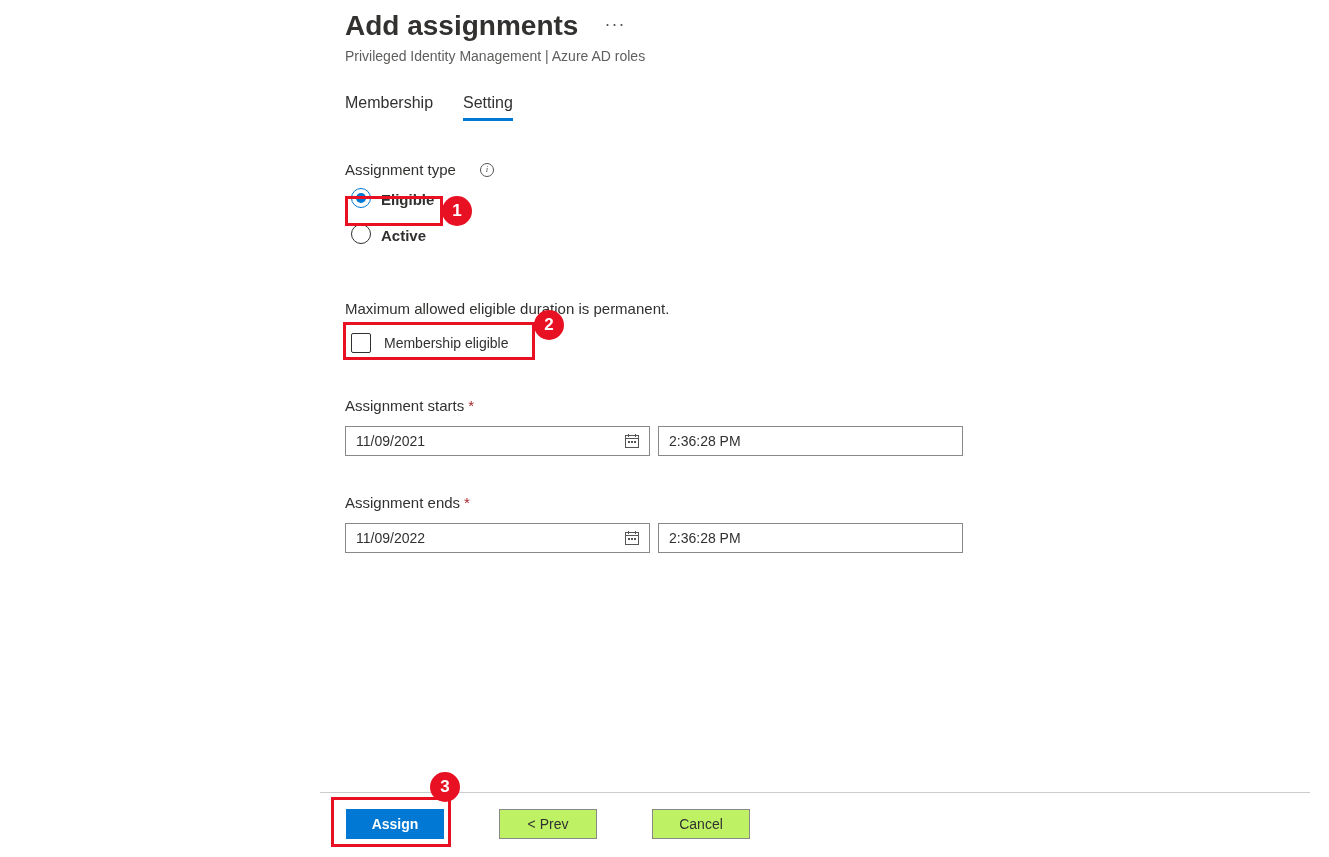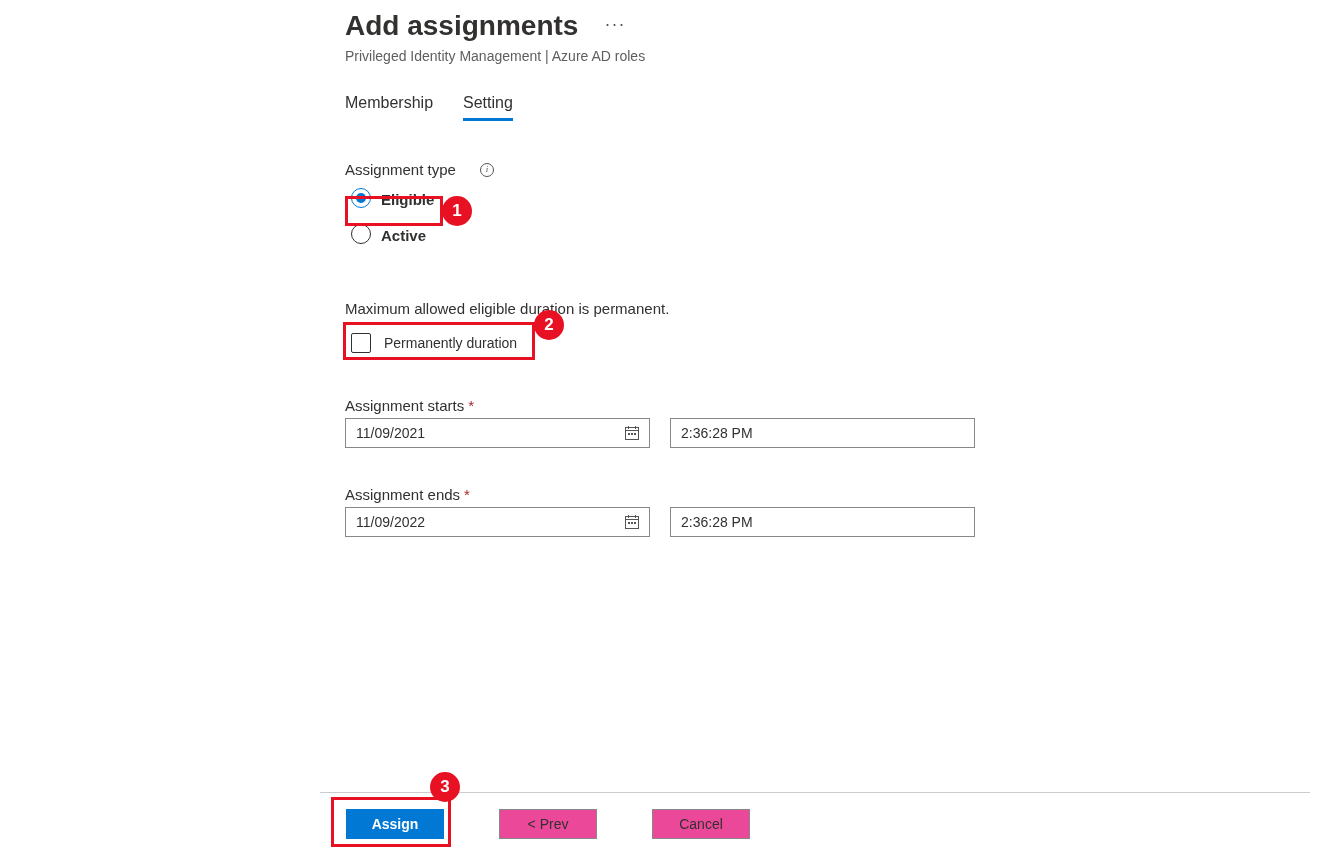--- a/index.html
+++ b/index.html
@@ -171,22 +171,22 @@
     margin-top: 38px;
     font-size: 15px;
     color: #323130;
   }
   .req {
     color: #a4262c;
     margin-left: 4px;
   }
   .field-inputs {
     display: flex;
-    gap: 20px;
-    margin-top: 4px;
+    gap: 8px;
+    margin-top: 12px;
   }
   .date-input, .time-input {
     border: 1px solid #8a8886;
     height: 30px;
     padding: 0 10px;
     display: flex;
     align-items: center;
     justify-content: space-between;
     font-size: 14px;
     color: #323130;
@@ -218,21 +218,21 @@
     cursor: pointer;
     padding: 0 18px;
   }
   .btn-primary {
     background: #0078d4;
     color: #fff;
     font-weight: 600;
     border: none;
   }
   .btn-secondary {
-    background: #ec4899;
+    background: #bef264;
     color: #323130;
     border: 1px solid #8a8886;
   }
   .callout-box-3 {
     position: absolute;
     left: 331px;
     top: 797px;
     width: 120px;
     height: 50px;
     border: 3px solid #E81123;
@@ -269,21 +269,21 @@
     </div>
     <div class="radio-row" style="margin-top:8px;">
       <span class="radio-outer"></span>
       <span class="radio-label">Active</span>
     </div>
 
     <div class="duration-text">Maximum allowed eligible duration is permanent.</div>
 
     <div class="checkbox-row">
       <span class="checkbox-box"></span>
-      <span>Permanently duration</span>
+      <span>Membership eligible</span>
     </div>
 
     <div class="field-label">
       <span>Assignment starts</span><span class="req">*</span>
     </div>
     <div class="field-inputs">
       <div class="date-input">
         <span>11/09/2021</span>
         <svg class="cal-icon" width="14" height="14" viewBox="0 0 14 14">
           <rect x="0.5" y="1.5" width="13" height="12" fill="none" stroke="#555"></rect>

